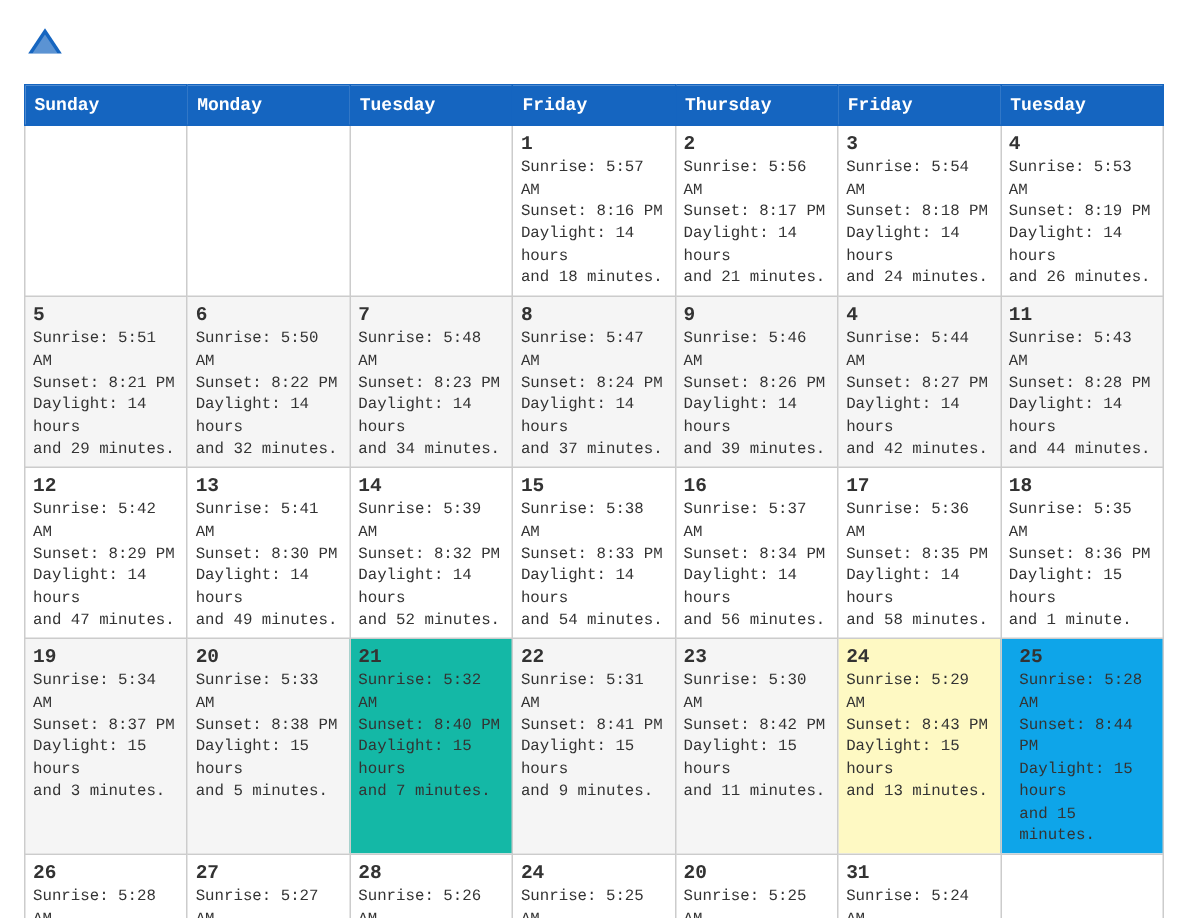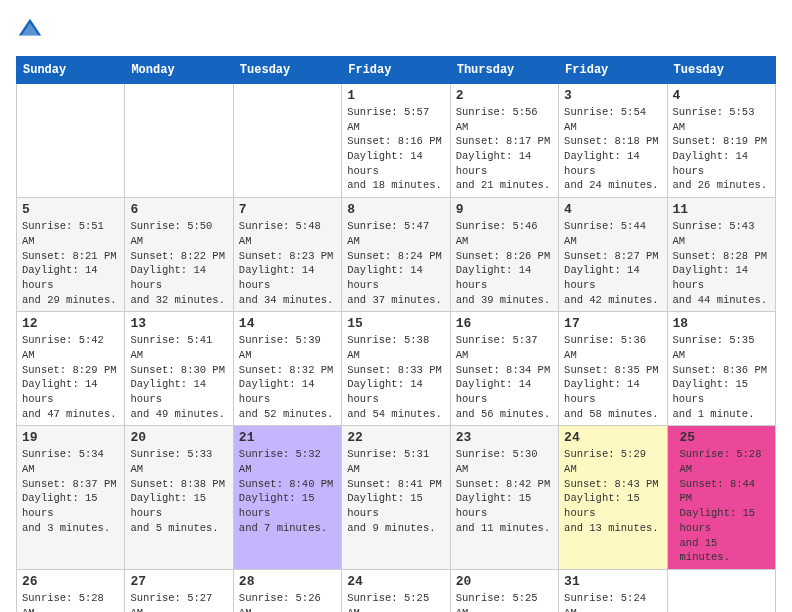--- a/index.html
+++ b/index.html
@@ -202,37 +202,37 @@
       </tr>
       <tr>
         <td style="background: rgb(245, 245, 245);">
           <span class="day-number">19</span>
           <div class="day-info">Sunrise: 5:34 AM<br>Sunset: 8:37 PM<br>Daylight: 15 hours<br>and 3 minutes.</div>
         </td>
         <td style="background: rgb(245, 245, 245);">
           <span class="day-number">20</span>
           <div class="day-info">Sunrise: 5:33 AM<br>Sunset: 8:38 PM<br>Daylight: 15 hours<br>and 5 minutes.</div>
         </td>
-        <td style="background: #c4b5fd; margin-left: 13px;">
+        <td style="background: #14b8a6; margin-left: 13px;">
           <span class="day-number">21</span>
           <div class="day-info">Sunrise: 5:32 AM<br>Sunset: 8:40 PM<br>Daylight: 15 hours<br>and 7 minutes.</div>
         </td>
         <td style="background: rgb(245, 245, 245);">
           <span class="day-number">22</span>
           <div class="day-info">Sunrise: 5:31 AM<br>Sunset: 8:41 PM<br>Daylight: 15 hours<br>and 9 minutes.</div>
         </td>
         <td style="background: rgb(245, 245, 245); margin-left: 40px;">
           <span class="day-number">23</span>
           <div class="day-info">Sunrise: 5:30 AM<br>Sunset: 8:42 PM<br>Daylight: 15 hours<br>and 11 minutes.</div>
         </td>
         <td style="background: #fef9c3;">
           <span class="day-number">24</span>
           <div class="day-info">Sunrise: 5:29 AM<br>Sunset: 8:43 PM<br>Daylight: 15 hours<br>and 13 minutes.</div>
         </td>
-        <td style="background: #ec4899; padding-left: 12px;">
+        <td style="background: #0ea5e9; padding-left: 12px;">
           <span class="day-number">25</span>
           <div class="day-info">Sunrise: 5:28 AM<br>Sunset: 8:44 PM<br>Daylight: 15 hours<br>and 15 minutes.</div>
         </td>
       </tr>
       <tr>
         <td>
           <span class="day-number">26</span>
           <div class="day-info">Sunrise: 5:28 AM<br>Sunset: 8:45 PM<br>Daylight: 15 hours<br>and 17 minutes.</div>
         </td>
         <td>

